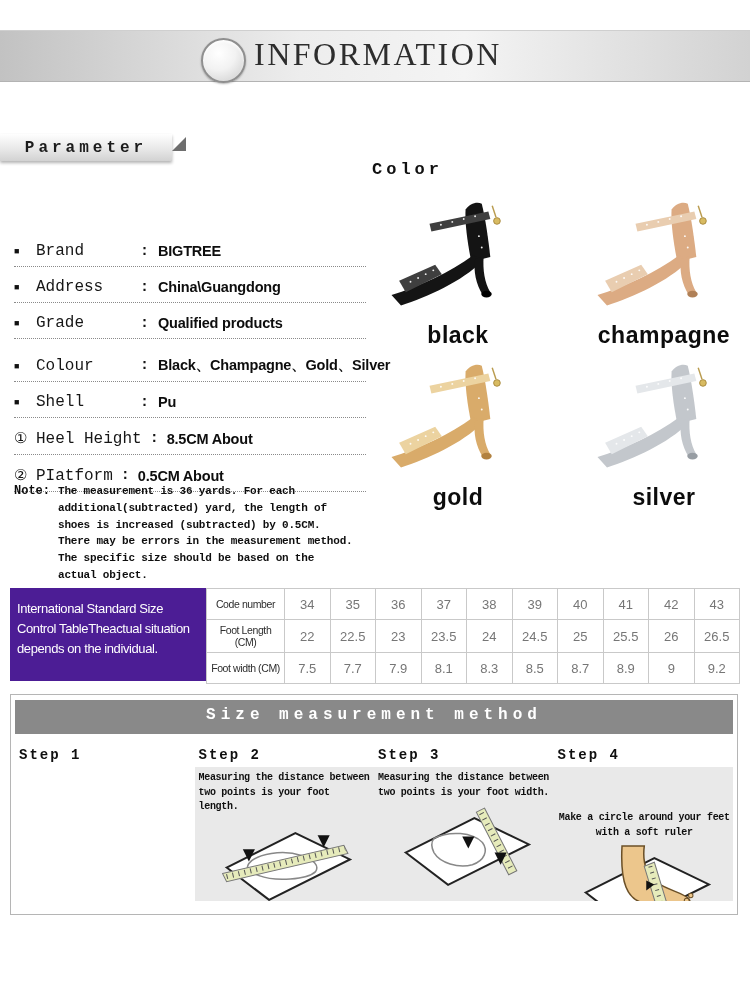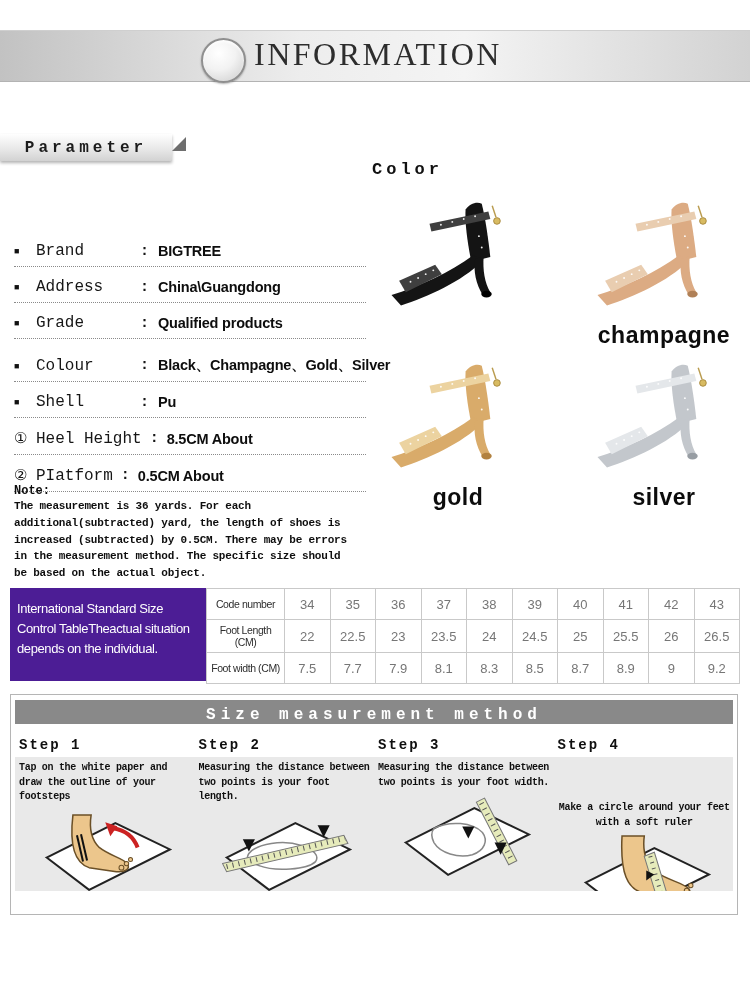--- a/index.html
+++ b/index.html
@@ -41,21 +41,21 @@
             font-size:16px; font-weight:500; color:#161616; }
   .param-row .label.fixed { width:104px; flex:none; }
   .param-row .colon { width:18px; flex:none; font-family:"Liberation Mono","DejaVu Sans Mono",monospace;
             font-size:15px; font-weight:700; color:#161616; }
   .param-row .colon.inline { width:auto; margin:0 8px; }
   .param-row .value { font-weight:700; font-size:14.5px; letter-spacing:-0.2px; color:#0d0d0d; white-space:nowrap; }
   .gap-top { margin-top:15px; }
 
   
   .note { position:absolute; top:483px; left:14px; width:340px; display:flex;
-            font-family:"Liberation Mono","DejaVu Sans Mono",monospace; font-weight:700; color:#0e0e0e;flex-direction:column; }
+            font-family:"Liberation Mono","DejaVu Sans Mono",monospace; font-weight:700; color:#0e0e0e; }
   .note-label { width:44px; flex:none; font-size:12px; padding-top:1px; }
   .note-text { font-size:11px; line-height:16.8px; letter-spacing:-0.2px; }
 
   
   .shoe-cell { position:absolute; width:164px; text-align:center; }
   .shoe-cell svg { width:152px; height:124px; display:block; margin:0 auto; }
   .shoe-label { font-weight:700; font-size:23px; color:#0c0c0c; letter-spacing:0.5px; margin-top:2px; }
   .pos-1 { top:196px; left:376px; } .pos-2 { top:196px; left:582px; }
   .pos-3 { top:358px; left:376px; } .pos-4 { top:358px; left:582px; }
 
@@ -64,21 +64,21 @@
             color:#fff; padding:11px 4px 0 7px; font-size:13px; letter-spacing:-0.4px; line-height:20px; }
   .size-table { position:absolute; top:588px; left:206px; width:534px; border-collapse:collapse;
             table-layout:fixed; background:#fff; }
   .size-table td { border:1px solid #c9c9c9; height:31px; text-align:center; vertical-align:middle;
             font-size:13px; color:#767676; padding:4px; }
   .size-table td.rowhead { width:78px; font-size:10.5px; letter-spacing:-0.4px; color:#2e2e2e; }
 
   
   .measure-box { position:absolute; top:694px; left:10px; width:728px; height:221px;
             border:1px solid #b5b5b5; background:#fff; }
-  .m-header { margin:5px 4px 0; height:24px; background:#898989; color:#fff; text-align:center;
+  .m-header { margin:5px 4px 0; height:34px; background:#898989; color:#fff; text-align:center;
             line-height:30px; font-family:"Liberation Mono","DejaVu Sans Mono",monospace;
             font-weight:700; font-size:16px; letter-spacing:5px; }
   .steps { display:flex; padding:0 4px; margin-top:13px; }
   .step { flex:1; min-width:0; }
   .step-title { font-family:"Liberation Mono","DejaVu Sans Mono",monospace; font-weight:700;
             font-size:14px; letter-spacing:2px; color:#0f0f0f; margin:0 0 4px 4px; }
   .panel { background:#e9e9e9; height:134px; overflow:hidden; }
   .step-text { font-family:"Liberation Mono","DejaVu Sans Mono",monospace; font-weight:700;
             font-size:10px; letter-spacing:-0.3px; line-height:14.5px; color:#0f0f0f;
             padding:4px 2px 0 4px; min-height:33px; }
@@ -167,20 +167,21 @@
           <circle cx="46" cy="82" r="1"></circle>
           <circle cx="54" cy="78" r="1"></circle>
           <circle cx="62" cy="30" r="1"></circle>
           <circle cx="74" cy="27" r="1"></circle>
           <circle cx="86" cy="24" r="1"></circle>
           <circle cx="98" cy="21" r="1"></circle>
           <circle cx="102" cy="42" r="1"></circle>
           <circle cx="105" cy="54" r="1"></circle>
         </g>
     </svg>
+    <div class="shoe-label">black</div>
   </div>
   <div class="shoe-cell pos-2">
     <svg viewBox="0 0 160 130">
       <path class="sh-body" d="M88,14 C92,8 100,5 105,8 C109,24 112,46 114,64 L94,69 C90,49 87,28 88,14 Z" fill="#dcab83"></path>
       <polygon class="sh-accent" points="50,29 112,16 114,24 52,37" fill="#e9cdb0"></polygon>
       <path d="M116,10 L120,22" stroke="#b99b4e" stroke-width="1.5" fill="none"></path>
       <circle cx="121" cy="26" r="3.5" fill="#d8bb62" stroke="#a8883c"></circle>
       <path class="sh-body" d="M10,104 C38,95 72,80 96,62 L106,68 C84,90 48,106 20,115 Z" fill="#dcab83"></path>
       <path class="sh-body" d="M98,66 L107,63 C106,78 108,91 114,101 L106,104 C99,92 96,79 98,66 Z" fill="#dcab83"></path>
       <ellipse class="sh-sole" cx="110" cy="103" rx="5.5" ry="3.5" fill="#b08057"></ellipse>
@@ -295,34 +296,20 @@
         </tr>
       </tbody>
     </table>
 
   <div class="measure-box">
     <div class="m-header">Size measurement method</div>
     <div class="steps">
 
       <div class="step">
         <div class="step-title">Step 1</div>
-        <div class="panel">
-          <div class="step-text">Tap on the white paper and draw the outline of your footsteps</div>
-          <svg viewBox="0 0 175 95">
-            <polygon points="30,52 98,18 152,44 72,84" fill="#ffffff" stroke="#222" stroke-width="2"></polygon>
-            <path d="M56,10 L74,10 C72,23 74,34 82,42 C92,50 104,52 110,58 C113,63 108,67 99,66 L72,62 C60,58 52,44 56,10 Z" fill="#ecc68c" stroke="#6b5027" stroke-width="1.5"></path>
-            <circle cx="104" cy="62" r="2.4" fill="#ecc68c" stroke="#6b5027"></circle>
-              <circle cx="109" cy="58" r="2.2" fill="#ecc68c" stroke="#6b5027"></circle>
-              <circle cx="113" cy="54" r="2" fill="#ecc68c" stroke="#6b5027"></circle>
-            <path d="M60,30 L66,56" stroke="#111" stroke-width="2"></path>
-              <path d="M64,29 L70,55" stroke="#111" stroke-width="2"></path>
-            <path d="M120,42 Q114,26 96,23" stroke="#cc2222" stroke-width="4" fill="none"></path>
-            <polygon points="88,17 100,21 93,31" fill="#cc2222"></polygon>
-          </svg>
-        </div>
       </div>
 
       <div class="step">
         <div class="step-title">Step 2</div>
         <div class="panel">
           <div class="step-text">Measuring the distance between two points is your foot length.</div>
           <svg viewBox="0 0 175 95">
             <polygon points="30,52 98,18 152,44 72,84" fill="#ffffff" stroke="#222" stroke-width="2"></polygon>
             <path d="M52,48 C60,38 86,34 104,40 C116,44 122,50 118,56 C110,64 78,66 62,60 C52,56 48,54 52,48 Z" fill="none" stroke="#888" stroke-width="1.5"></path>
             <polygon points="26,58 146,30 150,38 30,66" fill="#e6ebbb" stroke="#777" stroke-width="1"></polygon>

